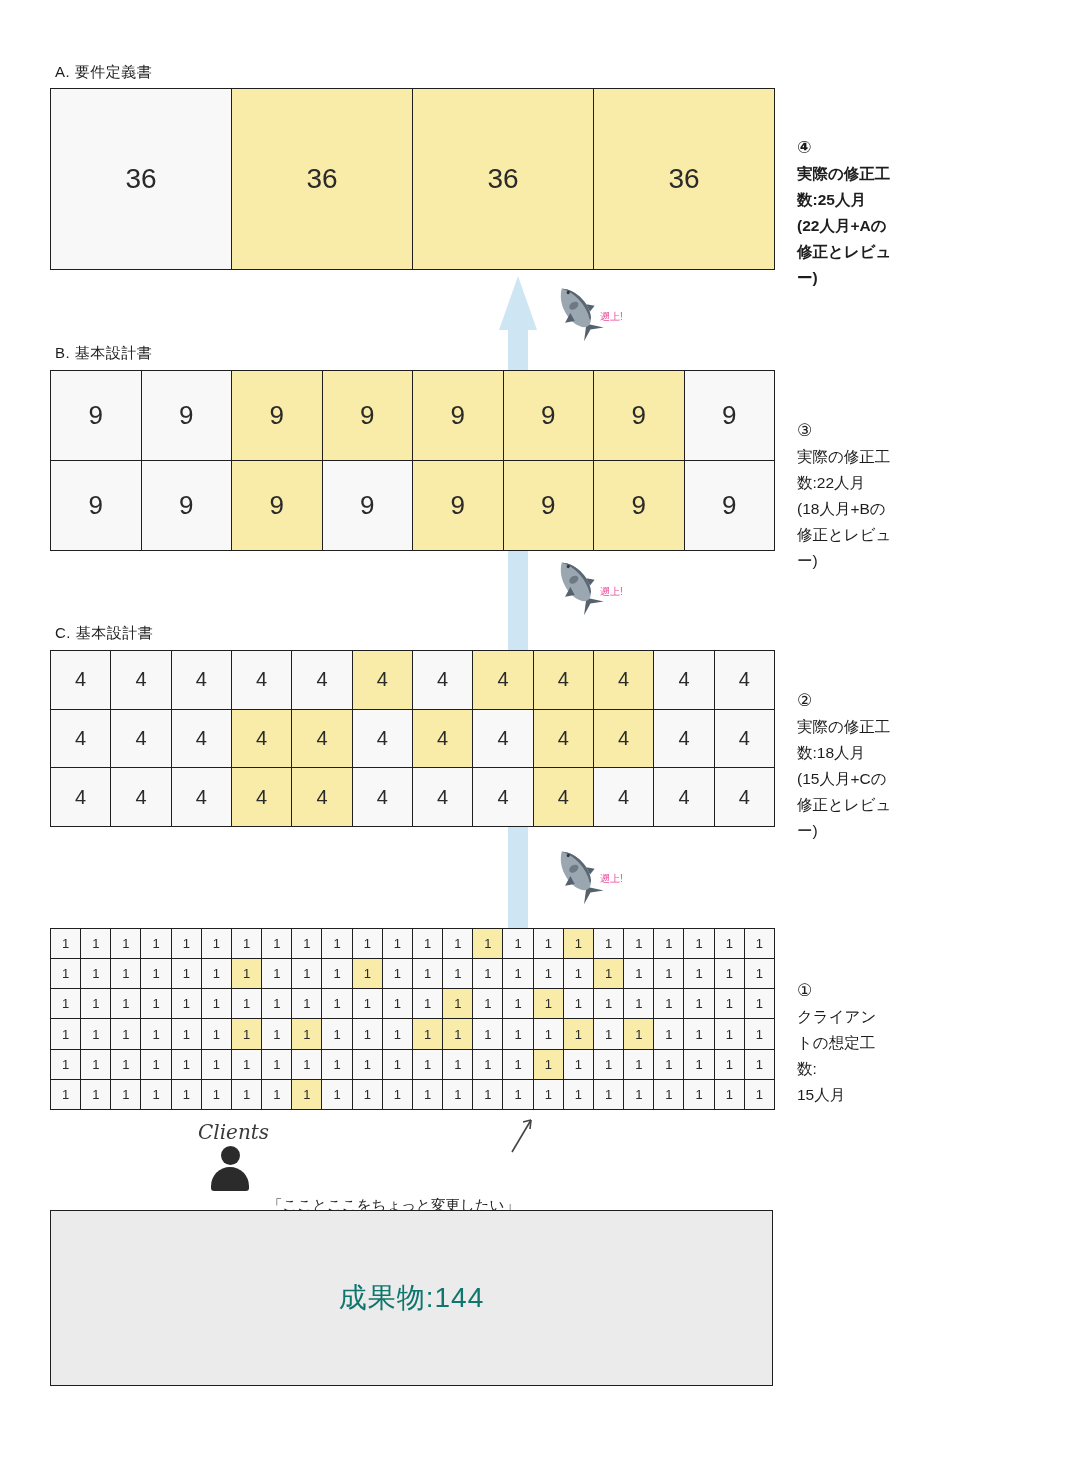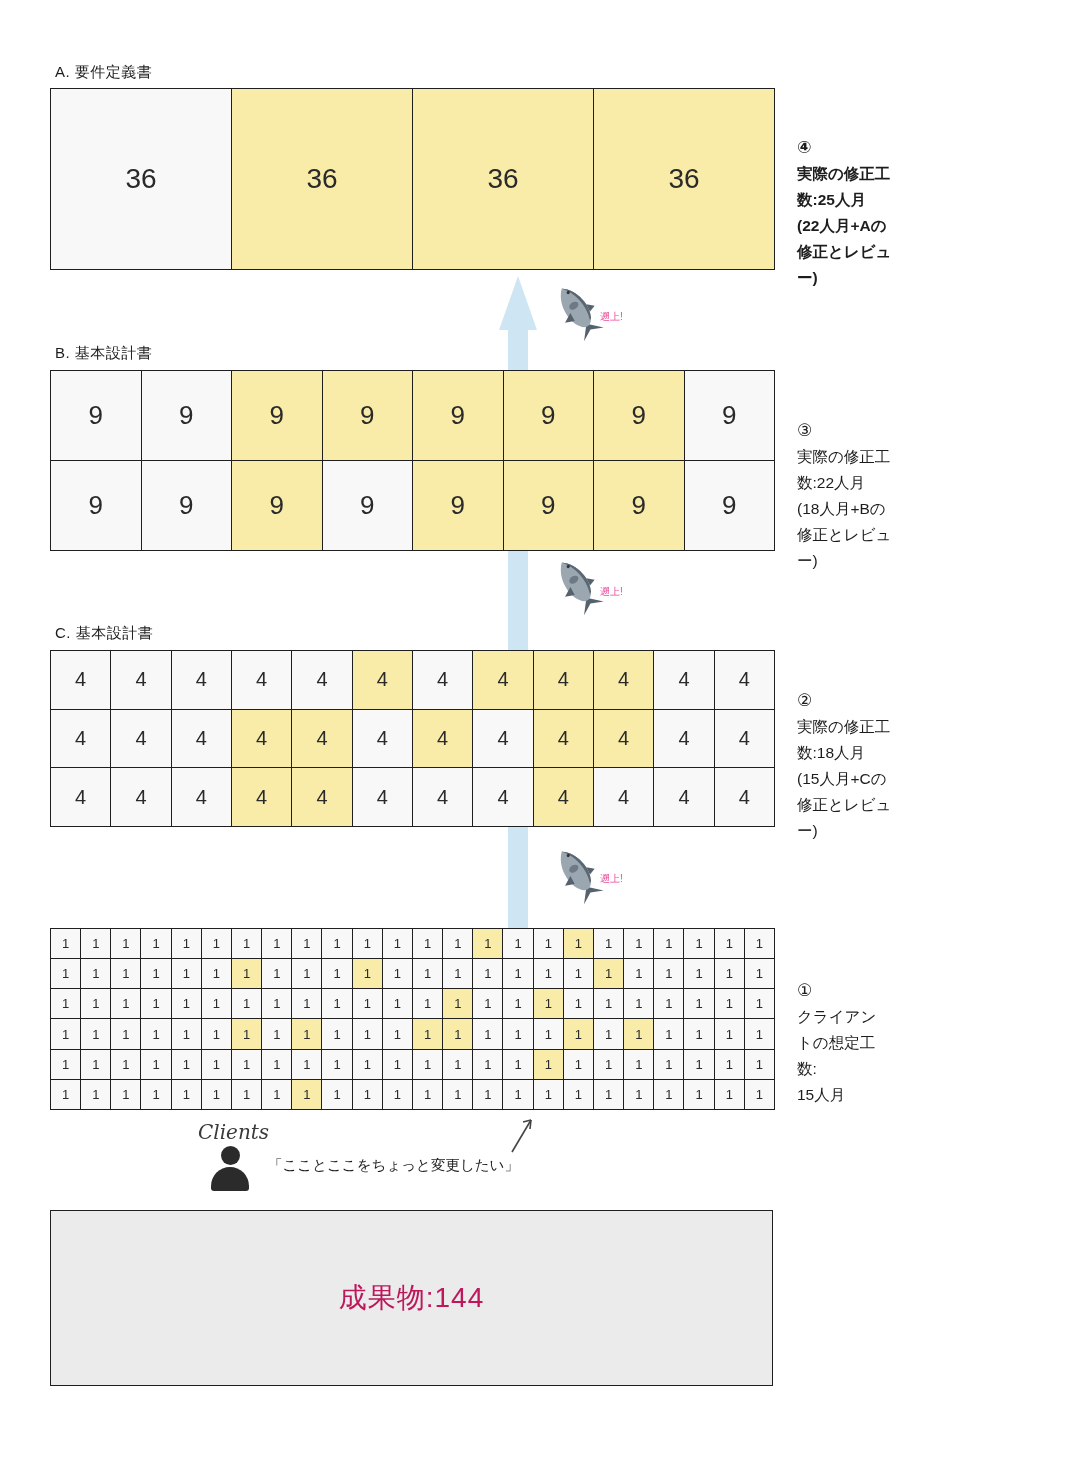--- a/index.html
+++ b/index.html
@@ -20,21 +20,21 @@
   .arrow-head{position:absolute;width:0;height:0;border-left:19px solid transparent;border-right:19px solid transparent;border-bottom:54px solid #CEE6F3;}
   .fish-wrap{position:absolute;width:62px;height:40px;}
   .fish-rot{transform:rotate(55deg);transform-origin:50% 50%;}
   .salmon-label{position:absolute;font-size:10px;color:#ec4899;}
   .clients-label{position:absolute;font-family:"DejaVu Serif","Liberation Serif",serif;font-style:italic;font-size:20px;color:#3a3a3a;}
   .person{position:absolute;width:38px;height:46px;}
   .person .head{position:absolute;left:10px;top:0;width:19px;height:19px;border-radius:50%;background:#2b2b2b;}
   .person .body{position:absolute;left:0;top:21px;width:38px;height:24px;border-radius:19px 19px 3px 3px;background:#2b2b2b;}
   .speech{position:absolute;font-size:14.5px;color:#1d1d1d;}
   .result-box{position:absolute;left:50px;top:1210px;width:723px;height:176px;background:#EBEBEB;border:1px solid #1f1f1f;display:flex;align-items:center;justify-content:center;box-sizing:border-box;}
-  .result-box .txt{font-size:28px;color:#be185d;letter-spacing:1px;}
+  .result-box .txt{font-size:28px;color:#0f766e;letter-spacing:1px;}
   svg{display:block;}
 </style>
 </head>
 <body>
 
 <div class="canvas">
 
   <div class="sec-label" style="top:63px;">A. 要件定義書</div>
   <div class="grid grid-A" style="top: 88px; height: 182px; grid-template-columns: repeat(4, 1fr); grid-template-rows: repeat(1, 1fr);">
       <div class="cell">36</div>
@@ -315,21 +315,21 @@
     <div class="num">①</div>
     <div>クライアントの想定工数:</div>
     <div>15人月</div>
   </div>
 
   <div class="clients-label" style="left:198px;top:1120px;">Clients</div>
   <div class="person" style="left:211px;top:1146px;">
     <div class="head"></div>
       <div class="body"></div>
   </div>
-  <div class="speech" style="left:268px;top:1156px;">「こことここをちょっと変更したい」</div>
+  <div class="speech" style="left:268px;top:1196px;">「こことここをちょっと変更したい」</div>
   <svg style="position:absolute;left:500px;top:1112px;" width="42" height="44" viewBox="0 0 42 44">
     <path d="M12,40 L31,8" stroke="#444" stroke-width="1.6" fill="none"></path>
     <path d="M31,8 L23,10 M31,8 L30,17" stroke="#444" stroke-width="1.6" fill="none"></path>
   </svg>
 
   <div class="result-box">
     <span class="txt">成果物:144</span>
   </div>
 
 </div>

